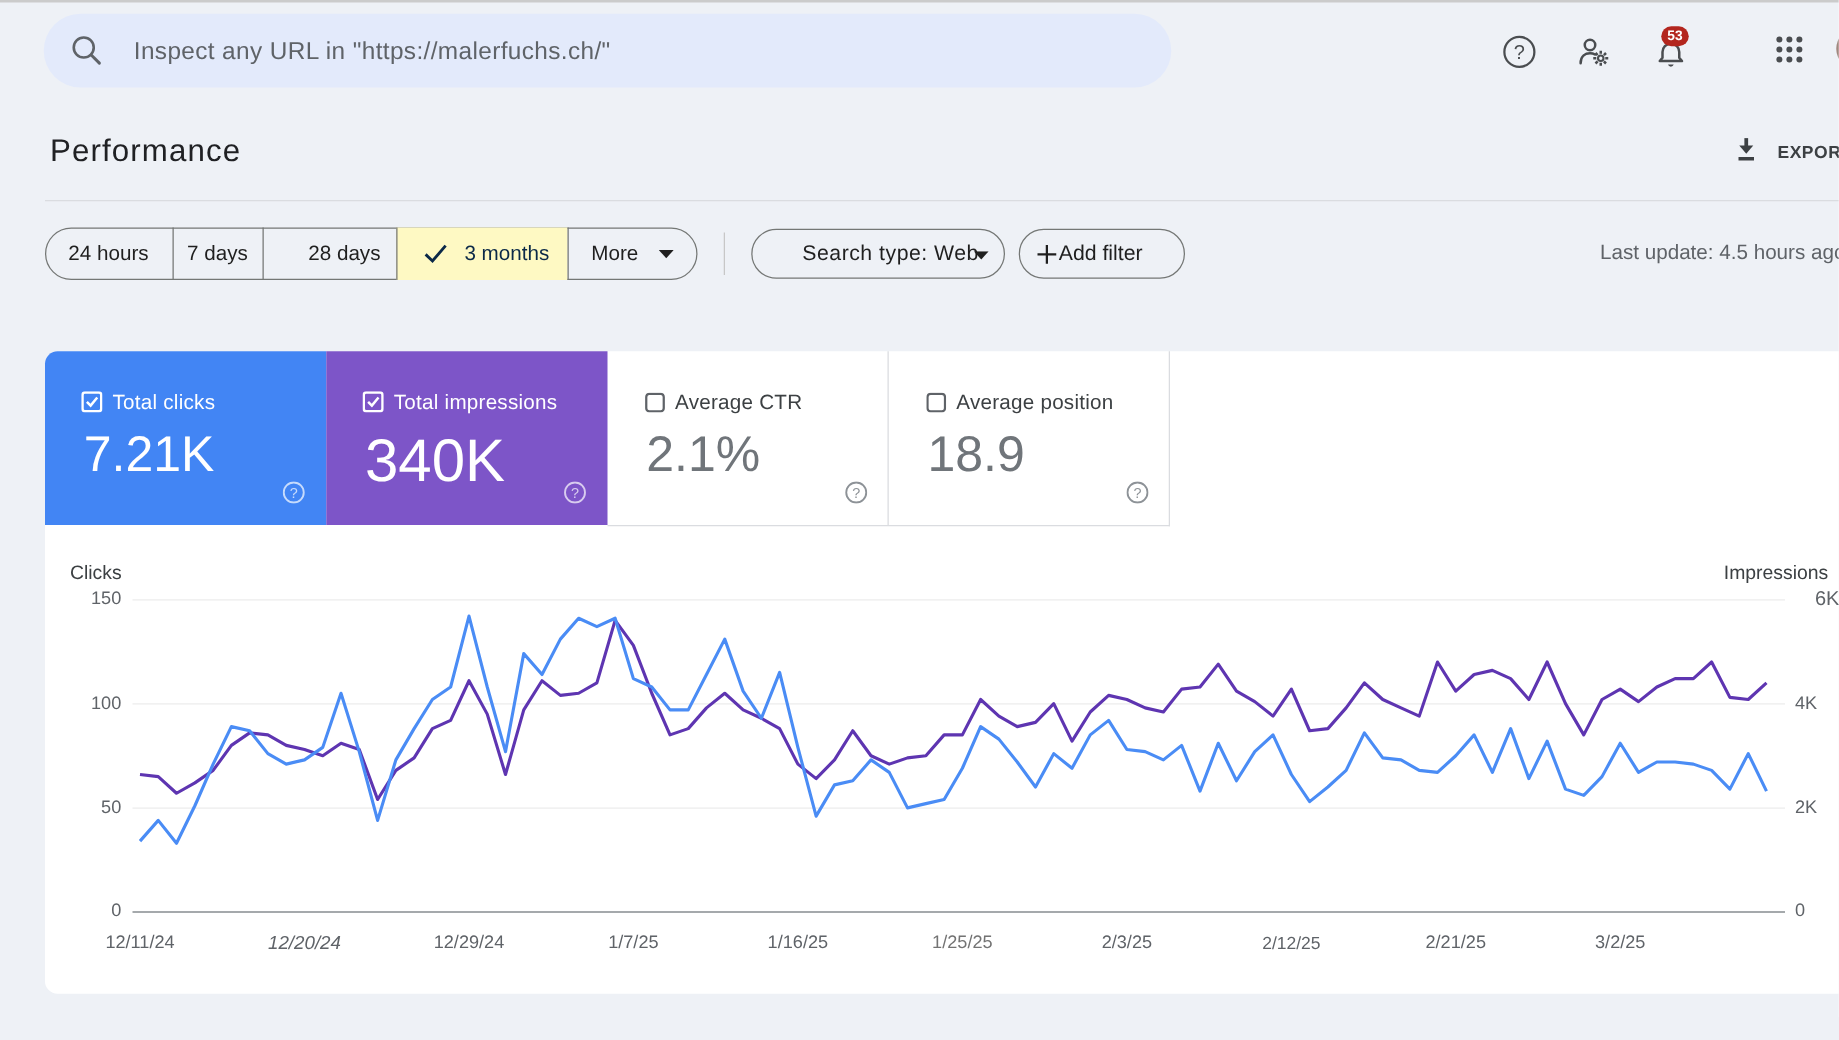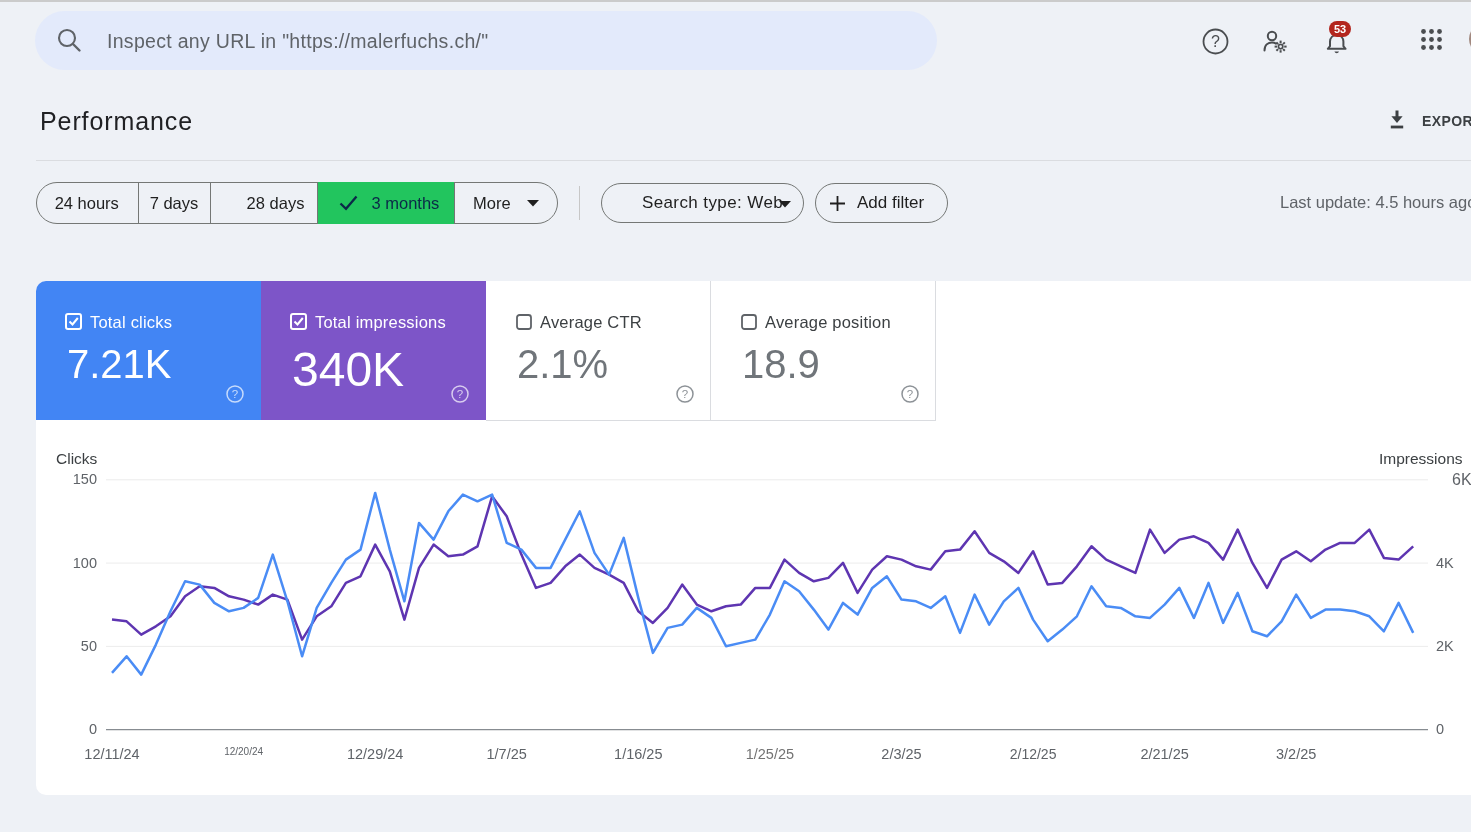--- a/index.html
+++ b/index.html
@@ -67,21 +67,21 @@
   <rect x="2.8" y="15.6" width="12.4" height="2.8" fill="#3c4043"></rect>
 </svg>
 <div class="abs" style="left:1422px;top:113px;font-size:14px;font-weight:bold;letter-spacing:0.4px;color:#3c4043;">EXPORT</div>
 
 <div class="abs" style="left:36px;top:160px;width:1435px;height:1px;background:#dadce0;"></div>
 
 <div class="abs" style="left:36px;top:182px;height:42px;width:521.5px;border:1px solid #747775;border-radius:21px;"></div>
 <div class="abs" style="left:36px;top:182px;width:101.5px;height:42px;font-size:16.5px;color:#1f1f1f;text-align:center;line-height:42px;">24 hours</div>
 <div class="abs" style="left:137.5px;top:182px;width:72px;height:42px;border-left:1px solid #747775;font-size:16.5px;color:#1f1f1f;text-align:center;line-height:42px;">7 days</div>
 <div class="abs" style="left:209.5px;top:182px;width:131px;height:42px;border-left:1px solid #747775;font-size:16.5px;color:#1f1f1f;text-align:center;line-height:42px;">28 days</div>
-<div class="abs" style="left:316.5px;top:182px;width:137.5px;height:42px;border-left:1px solid #747775;background:#22c55e;font-size:16.5px;color:#0b2948;line-height:42px;">
+<div class="abs" style="left:316.5px;top:182px;width:137.5px;height:42px;border-left:1px solid #747775;background:#fef9c3;font-size:16.5px;color:#0b2948;line-height:42px;">
   <svg style="position:absolute;left:21px;top:13px;" width="19" height="16" viewBox="0 0 19 16">
       <path d="M1.5 8.5 L7 13.8 L17.5 1.5" fill="none" stroke="#0b2948" stroke-width="2.3"></path>
     </svg>
   <span style="margin-left:54px;">3 months</span>
 </div>
 <div class="abs" style="left:454px;top:182px;width:103.5px;height:42px;border-left:1px solid #747775;font-size:16.5px;color:#1f1f1f;line-height:42px;">
   <span style="margin-left:18px;">More</span>
   <svg style="position:absolute;left:72px;top:18px;" width="12" height="7" viewBox="0 0 12 7">
       <polygon points="0,0 12,0 6,6.5" fill="#1f1f1f"></polygon>
     </svg>
@@ -92,21 +92,21 @@
 <div class="abs" style="left:601px;top:183px;width:203px;height:40px;border:1px solid #747775;border-radius:20px;font-size:17px;letter-spacing:0.4px;color:#1f1f1f;line-height:38px;text-align:center;">
   <span style="margin-left:20px;">Search type: Web</span>
   <svg style="position:absolute;left:177px;top:17px;" width="12" height="7" viewBox="0 0 12 7">
       <polygon points="0,0 12,0 6,6.5" fill="#1f1f1f"></polygon>
     </svg>
 </div>
 <div class="abs" style="left:815px;top:183px;width:133px;height:40px;border:1px solid #747775;border-radius:20px;font-size:17px;color:#1f1f1f;line-height:38px;">
   <svg style="position:absolute;left:13px;top:11px;" width="17" height="17" viewBox="0 0 17 17">
       <path d="M8.5 1 L8.5 16 M1 8.5 L16 8.5" stroke="#1f1f1f" stroke-width="1.8"></path>
     </svg>
-  <span style="margin-left:41px;">Add filter</span>
+  <span style="margin-left:31px;">Add filter</span>
 </div>
 
 <div class="abs" style="left:1280px;top:193px;font-size:16.5px;color:#5f6368;white-space:nowrap;">Last update: 4.5 hours ago</div>
 
 <div class="abs" style="left:36px;top:281px;width:1460px;height:514px;background:#fff;border-radius:10px 0 0 10px;"></div>
 
 <div class="abs" style="left:36px;top:281px;width:225px;height:139px;background:#4285f4;border-radius:10px 0 0 0;"></div>
 <div class="abs" style="left:261px;top:281px;width:225px;height:139px;background:#7d55c8;"></div>
 <div class="abs" style="left:710px;top:281px;width:1px;height:139px;background:#dadce0;"></div>
 <div class="abs" style="left:935px;top:281px;width:1px;height:140px;background:#dadce0;"></div>
@@ -167,21 +167,21 @@
 <div class="abs" style="left:1379px;top:450px;width:83px;text-align:right;font-size:15.5px;color:#3c4043;">Impressions</div>
 <div class="abs" style="left:60px;top:471px;width:37px;text-align:right;font-size:14.5px;color:#5f6368;">150</div>
 <div class="abs" style="left:60px;top:555px;width:37px;text-align:right;font-size:14.5px;color:#5f6368;">100</div>
 <div class="abs" style="left:60px;top:638px;width:37px;text-align:right;font-size:14.5px;color:#5f6368;">50</div>
 <div class="abs" style="left:60px;top:721px;width:37px;text-align:right;font-size:14.5px;color:#5f6368;">0</div>
 <div class="abs" style="left:1436px;top:471px;font-size:16px;color:#5f6368;margin-left:16px;">6K</div>
 <div class="abs" style="left:1436px;top:555px;font-size:14.5px;color:#5f6368;">4K</div>
 <div class="abs" style="left:1436px;top:638px;font-size:14.5px;color:#5f6368;">2K</div>
 <div class="abs" style="left:1436px;top:721px;font-size:14.5px;color:#5f6368;">0</div>
 <div class="abs" style="left:67.0px;top:746px;width:90px;text-align:center;font-size:14.5px;color:#5f6368;">12/11/24</div>
-<div class="abs" style="left:198.6px;top:746px;width:90px;text-align:center;font-size:10px;color:#5f6368;">12/20/24</div>
+<div class="abs" style="left:198.6px;top:746px;width:90px;text-align:center;font-size:15px;color:#5f6368;font-style:italic;">12/20/24</div>
 <div class="abs" style="left:330.2px;top:746px;width:90px;text-align:center;font-size:14.5px;color:#5f6368;">12/29/24</div>
 <div class="abs" style="left:461.7px;top:746px;width:90px;text-align:center;font-size:14.5px;color:#5f6368;">1/7/25</div>
 <div class="abs" style="left:593.3px;top:746px;width:90px;text-align:center;font-size:14.5px;color:#5f6368;">1/16/25</div>
 <div class="abs" style="left:724.9px;top:746px;width:90px;text-align:center;font-size:14.5px;color:#737373;">1/25/25</div>
 <div class="abs" style="left:856.5px;top:746px;width:90px;text-align:center;font-size:14.5px;color:#5f6368;">2/3/25</div>
 <div class="abs" style="left:988.1px;top:746px;width:90px;text-align:center;font-size:14px;color:#5f6368;">2/12/25</div>
 <div class="abs" style="left:1119.6px;top:746px;width:90px;text-align:center;font-size:14.5px;color:#5f6368;">2/21/25</div>
 <div class="abs" style="left:1251.2px;top:746px;width:90px;text-align:center;font-size:14.5px;color:#5f6368;">3/2/25</div>
 
 </body></html>

